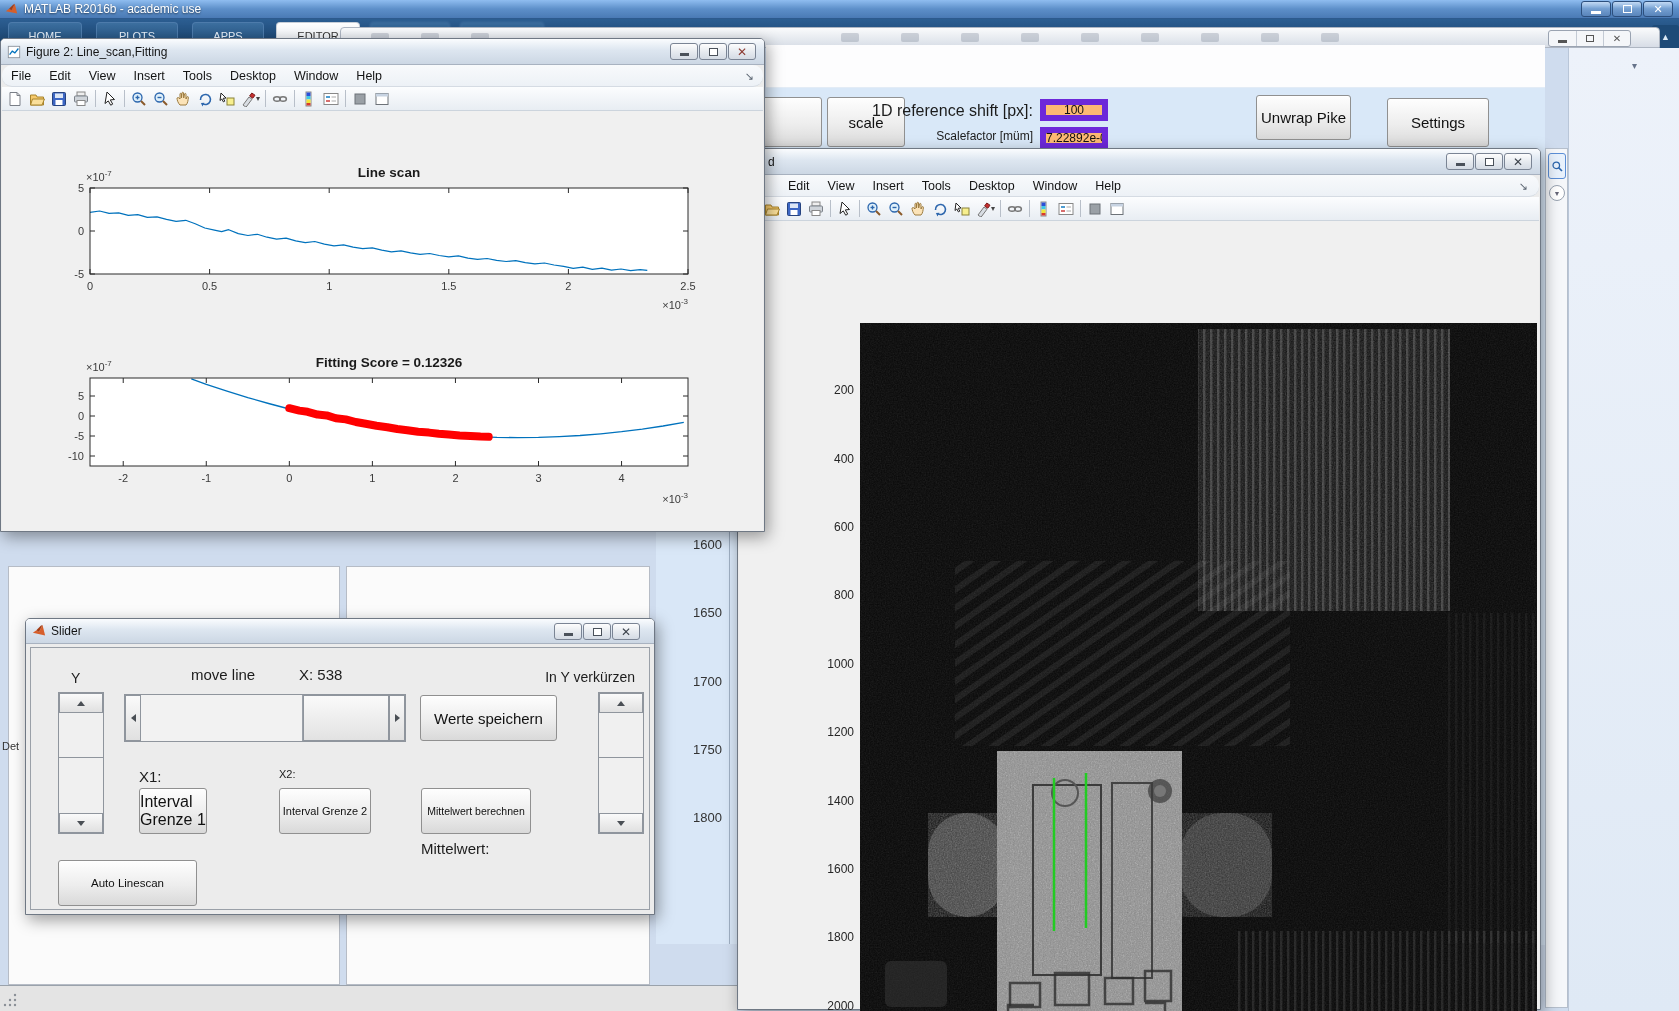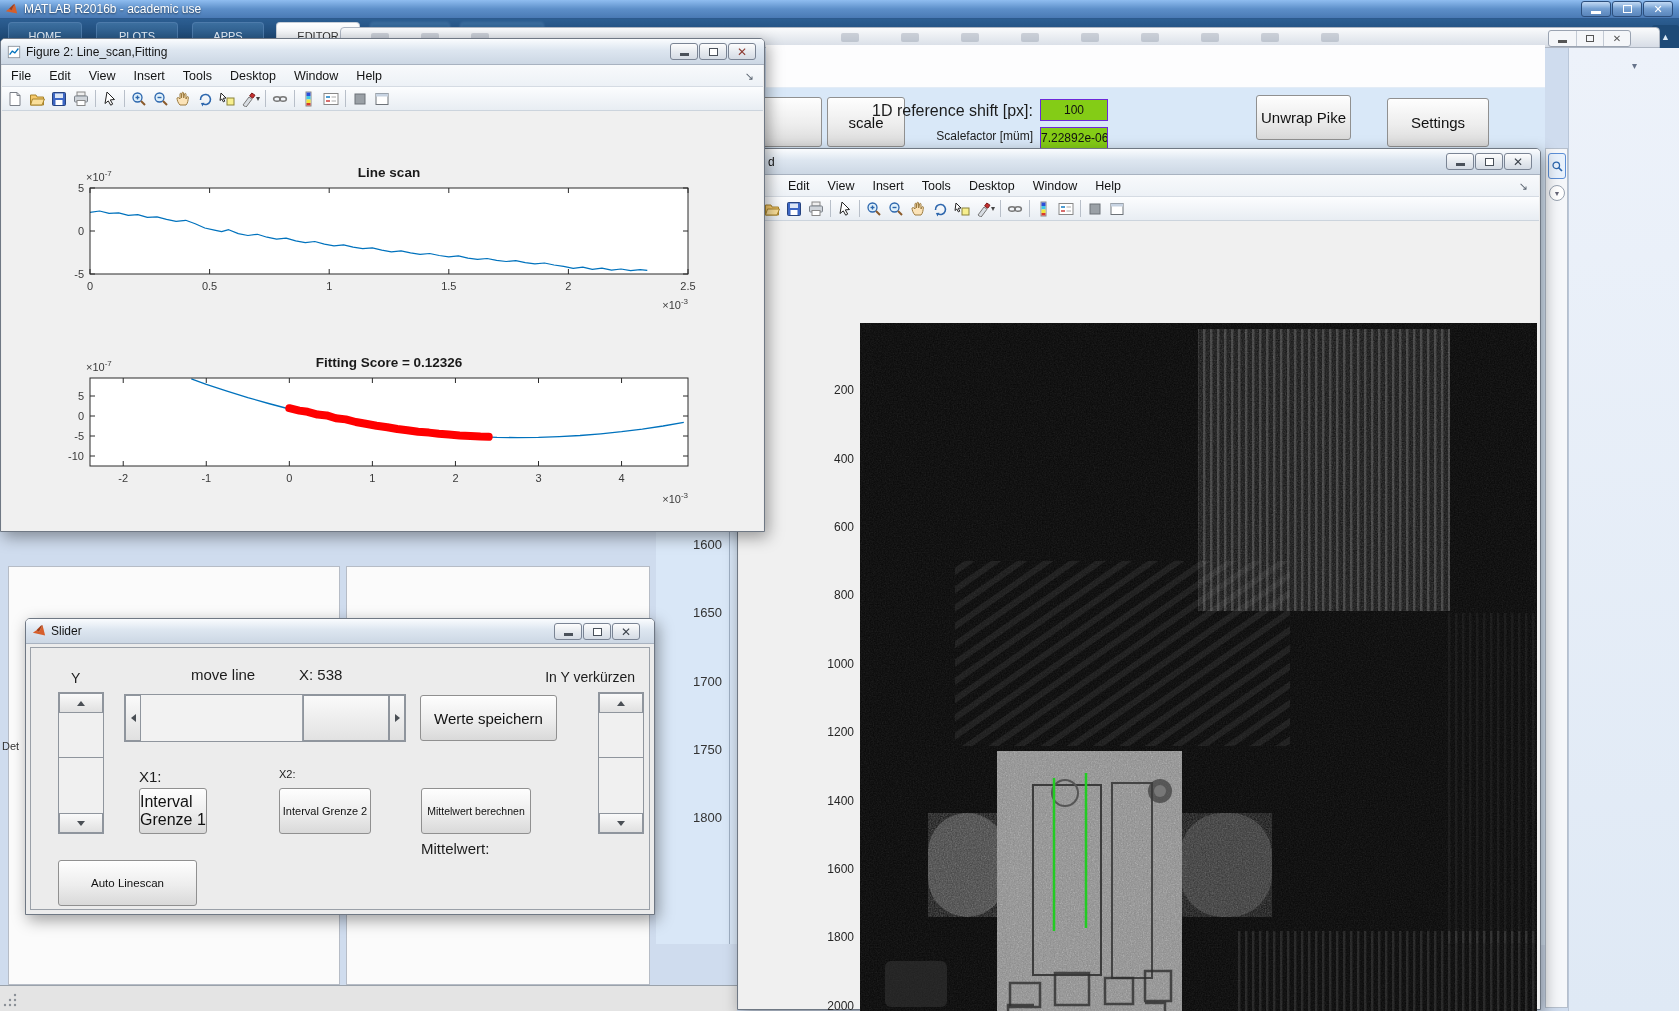--- a/index.html
+++ b/index.html
@@ -39,38 +39,38 @@
     background:linear-gradient(#edf2fa,#dfe9f5); border-left:1px solid #b9c6d8; z-index:2; }
   .mini-arrow { position:absolute; left:1632px; top:60px; color:#66738a; font-size:10px; z-index:3; }
 
   
   .cpanel { position:absolute; left:766px; top:45px; width:779px; height:900px; background:#d9e8f8; z-index:4; }
   .cpanel .whiteband { position:absolute; left:0; top:0; width:779px; height:43px; background:#fdfdfe; border-bottom:1px solid #e3ecf6; }
   .btn { position:absolute; border:1px solid #909090; border-radius:3px; color:#111;
     background:linear-gradient(#fefefe,#ededed 55%,#d9d9d9);
     box-shadow:inset 0 1px 0 #fff; display:flex; align-items:center; justify-content:center; }
   .lbl { position:absolute; color:#1c1c1c; }
-  .inp { position:absolute; border:1px solid #6d28d9; background:#84cc16; font-size:12px; text-align:center;
+  .inp { position:absolute; border:6px solid #6d28d9; background:#fdba74; font-size:12px; text-align:center;
     font-family:"Liberation Sans",sans-serif; color:#111; }
 
   
   .win { position:absolute; background:#ececec; border:1px solid #6f7884; border-radius:5px 5px 0 0;
     box-shadow:3px 5px 16px rgba(0,0,0,.38); }
   .wtb { position:absolute; left:0; right:0; top:0; height:26px; border-radius:4px 4px 0 0;
     background:linear-gradient(#fafcfe,#dde6f0 45%,#ccd7e4); border-bottom:1px solid #a8b2c0;
     display:flex; align-items:center; }
   .wtb-title { font-size:12px; color:#141414; margin-left:5px; }
   .wbtns { position:absolute; top:4px; right:8px; display:flex; gap:1px; }
   .wb { width:28px; height:17px; border:1px solid #7a8494; border-radius:3px;
     background:linear-gradient(#fdfdfd,#e7ebf0 50%,#d4dbe4);
     display:flex; align-items:center; justify-content:center; color:#3c434c; font-size:12px; }
   .wb .g-min { width:9px; height:3px; background:#4a515a; margin-top:6px; }
   .wb .g-res { width:9px; height:8px; border:1.5px solid #4a515a; background:#fff; }
   .menubar { position:absolute; left:1px; right:1px; height:22px; background:linear-gradient(#f8fafc,#edf1f6);
-    border-bottom:1px solid #d5dbe3; display:flex; align-items:center; font-size:12.5px; color:#141414; }
+    border-bottom:1px solid #d5dbe3; display:flex; align-items:center; font-size:12.5px; color:#141414;border-radius:10px; }
   .mi { padding:2px 9px; }
   .dock-arrow { position:absolute; font-size:11px; color:#5a6470; }
   .toolbar { position:absolute; left:1px; right:1px; height:24px; display:flex; align-items:center;
     background:linear-gradient(#fcfdfe,#e8edf3); border-bottom:1px solid #ccd4dd; }
   .tbtn { width:22px; height:21px; display:flex; align-items:center; justify-content:center; }
   .ti { width:16px; height:16px; }
   .tsep { width:1px; height:17px; background:#b8bfc9; margin:0 3px; }
   .tcaret { font-size:8px; color:#444; margin-left:-4px; margin-right:2px; }
   .wcontent { position:absolute; left:1px; right:1px; bottom:0; background:#f0f0f0; }
 

